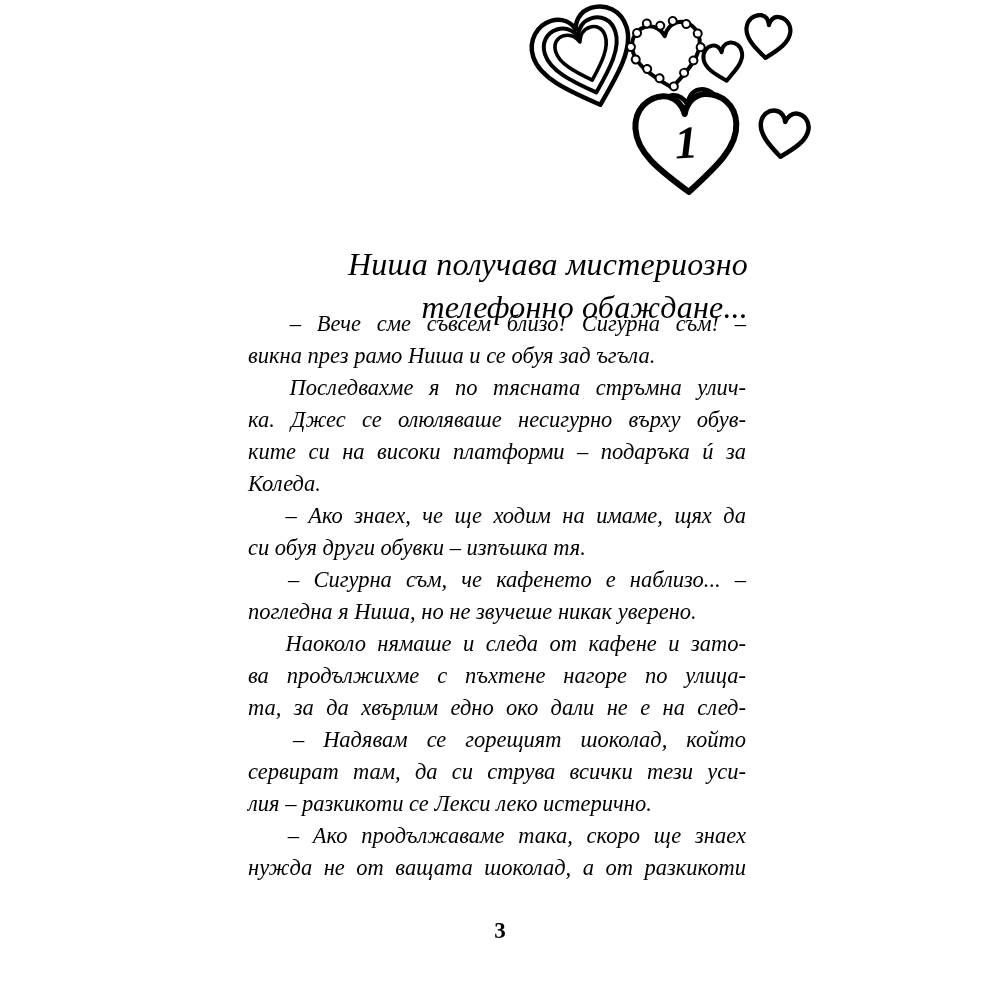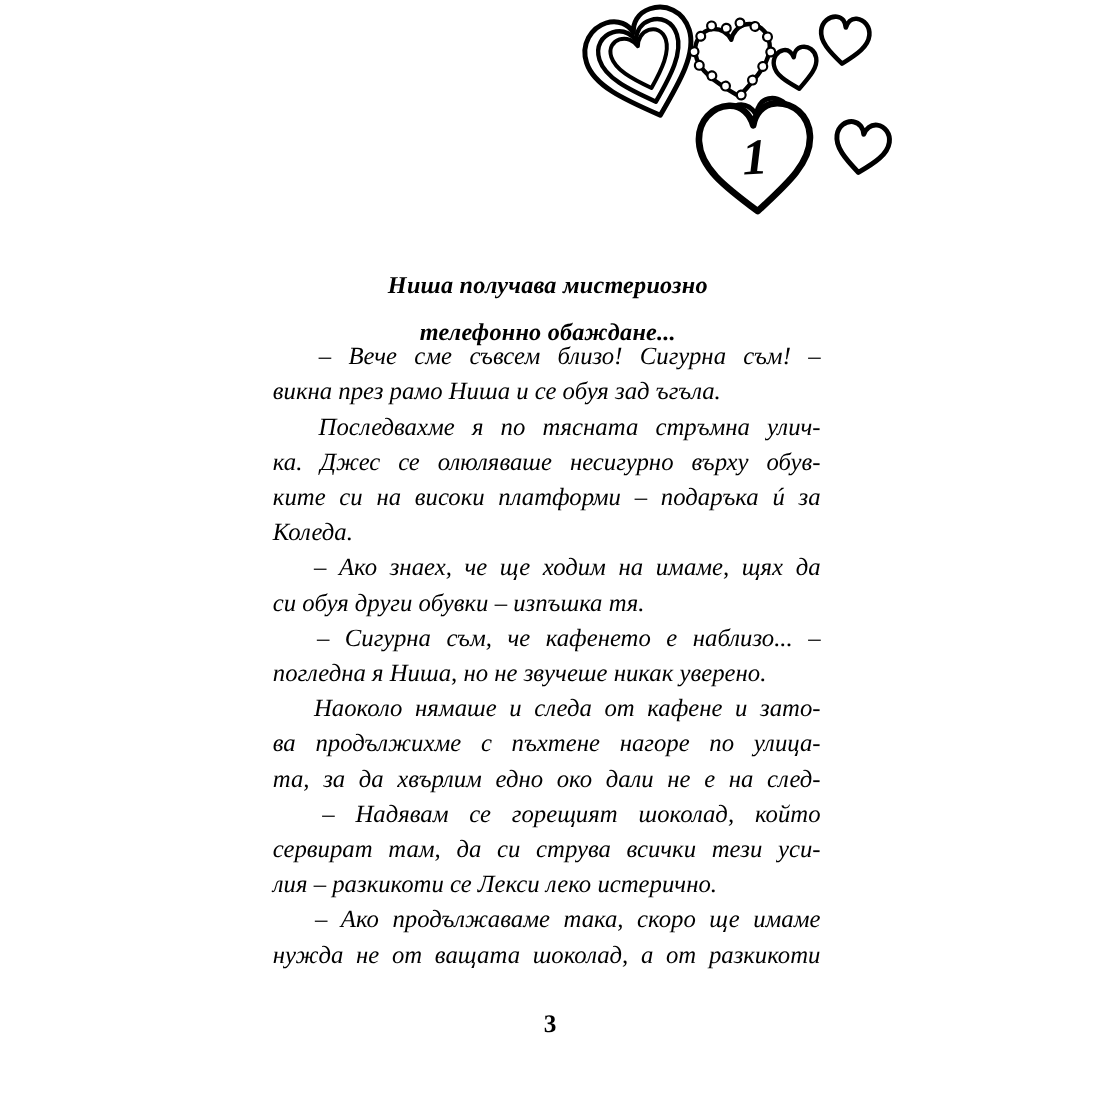--- a/index.html
+++ b/index.html
@@ -56,26 +56,26 @@
     font-style: italic;
     font-size: 46px;
   }
 
   
   #chapter-title {
     position: absolute;
     left: 248px;
     top: 222px;
     width: 500px;
-    font-size: 22px;
-    font-weight: bold;
+    font-size: 32px;
+    font-weight: normal;
     font-style: italic;
     line-height: 43px;
     letter-spacing: 0.2px;
-    text-align: center;
+    text-align: right;
   }
   #chapter-title .tline {
     display: block;
     white-space: nowrap;
   }
 
   
   #body-text {
     position: absolute;
     left: 248px;
@@ -309,21 +309,21 @@
       </p>
       <p class="para">
         <span class="line just">
           <span class="indent"></span>
           <span>–</span>
           <span>Ако</span>
           <span>продължаваме</span>
           <span>така,</span>
           <span>скоро</span>
           <span>ще</span>
-          <span>имаме</span>
+          <span>знаех</span>
         </span>
         <span class="line just">
           <span>нужда</span>
           <span>не</span>
           <span>от</span>
           <span>ващата</span>
           <span>шоколад,</span>
           <span>а</span>
           <span>от</span>
           <span>разкикоти</span>

